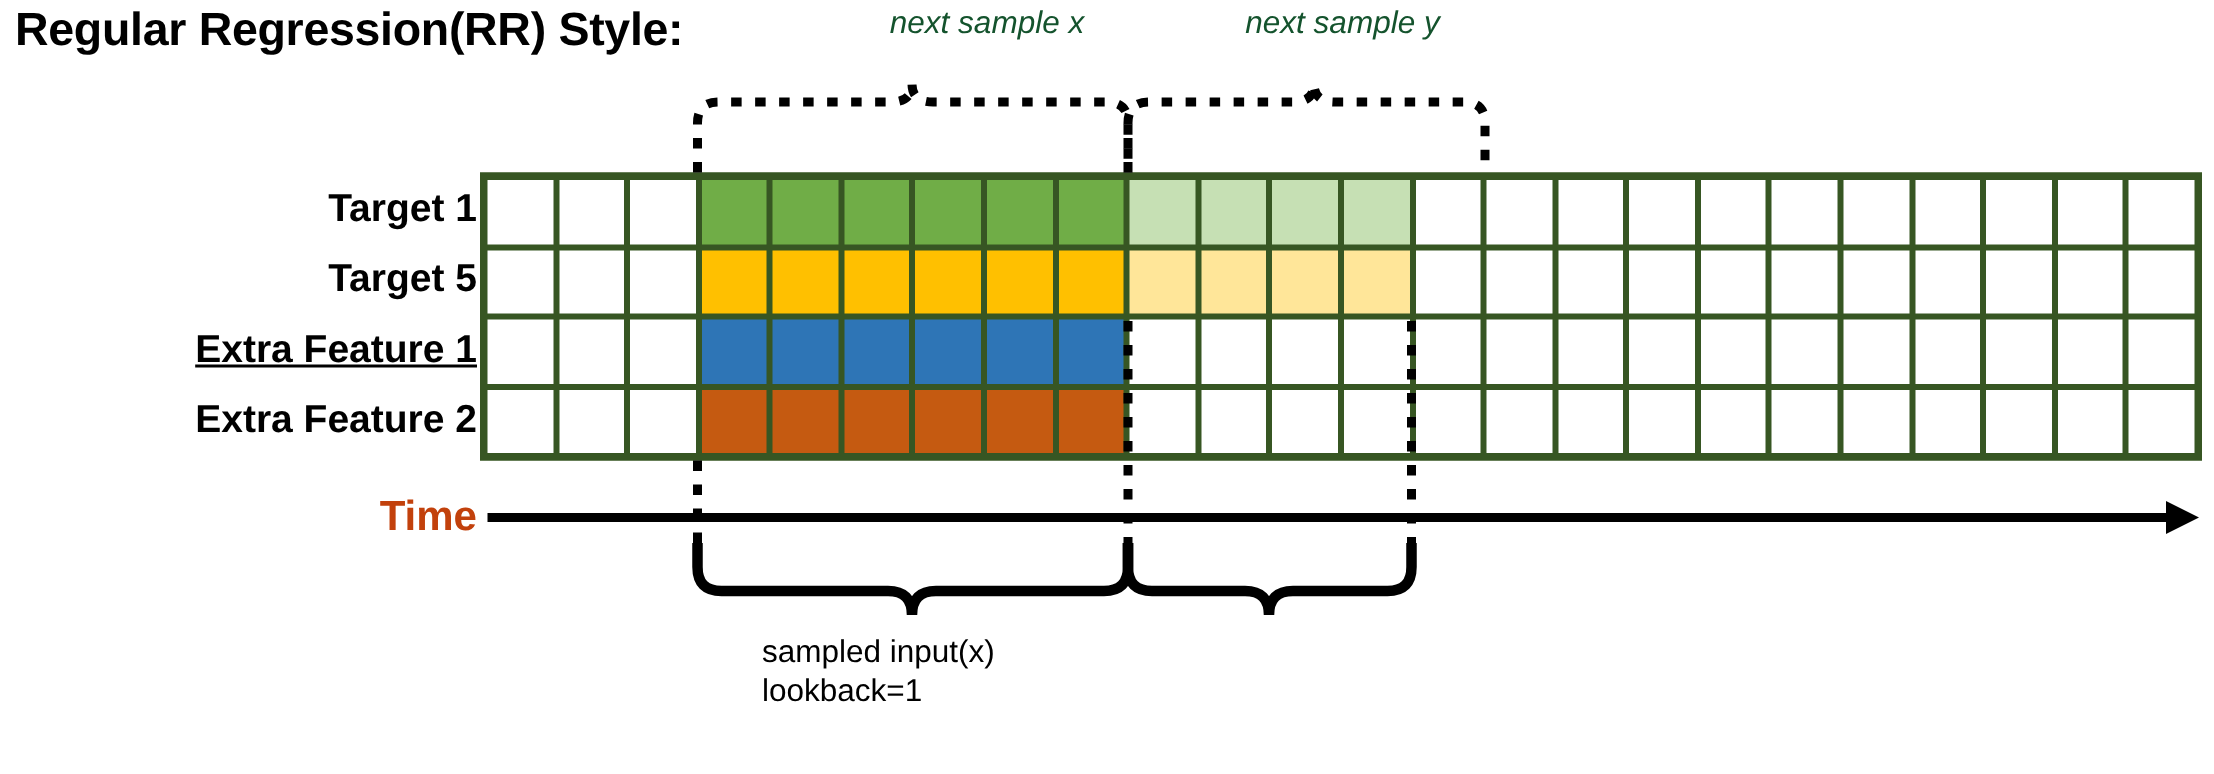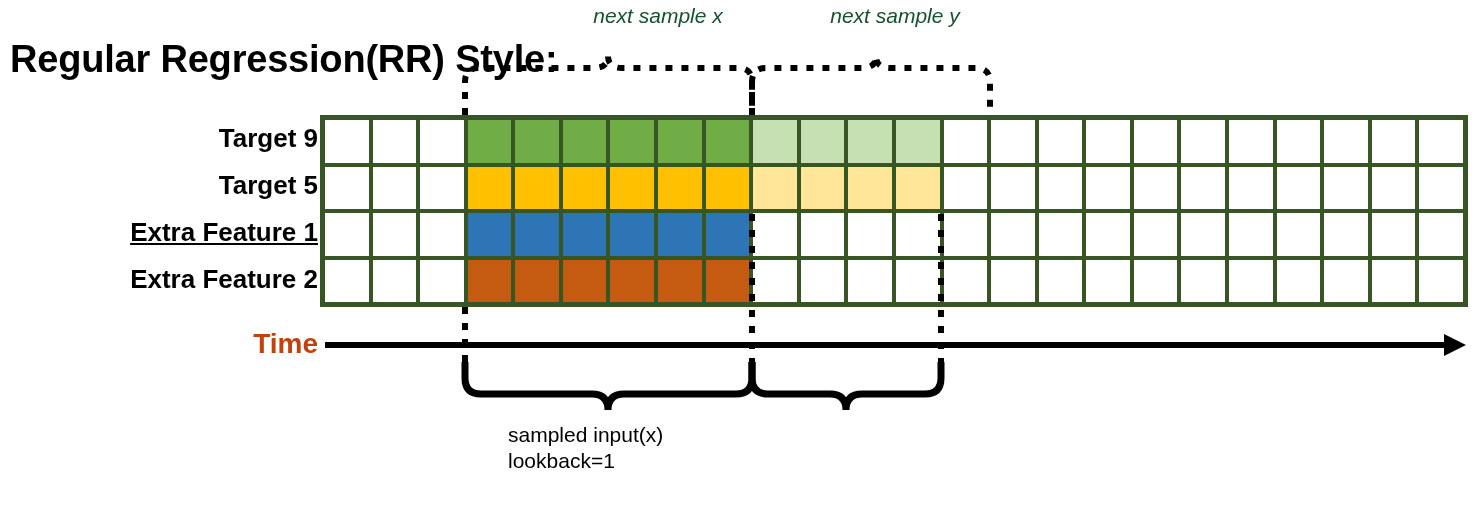--- a/index.html
+++ b/index.html
@@ -21,26 +21,25 @@
     left: 0; top: 0;
     width: 1476px;
     height: 516px;
   }
 
   
   .title {
     position: absolute;
     left: 10px;
     top: 2px;
-    font-size: 38px;
+    font-size: 31px;
     font-weight: bold;
     letter-spacing: -0.2px;
     white-space: nowrap;
     color: #000;
-    margin-top: 36px;
   }
 
   
   .row-label {
     position: absolute;
     right: 1158px;           
     width: 300px;
     text-align: right;
     font-size: 26px;
     font-weight: bold;
@@ -124,21 +123,21 @@
     color: #000;
   }
 </style>
 </head>
 <body>
 
 <div id="stage">
 
   <div class="title">Regular Regression(RR) Style:</div>
 
-  <div class="row-label" style="top:115px;">Target 9</div>
+  <div class="row-label" style="top:115px;">Target 1</div>
   <div class="row-label" style="top:162px;">Target 5</div>
   <div class="row-label" style="top:209px;text-decoration:underline;">Extra Feature 1</div>
   <div class="row-label" style="top:256px;">Extra Feature 2</div>
 
   <div id="grid" style="grid-template-columns: repeat(24, 1fr); grid-template-rows: repeat(4, 1fr); background: rgb(55, 86, 35); border-color: rgb(55, 86, 35);">
       <div class="cell" style="background: rgb(255, 255, 255);"></div>
       <div class="cell" style="background: rgb(255, 255, 255);"></div>
       <div class="cell" style="background: rgb(255, 255, 255);"></div>
       <div class="cell" style="background: rgb(112, 173, 71);"></div>
       <div class="cell" style="background: rgb(112, 173, 71);"></div>

